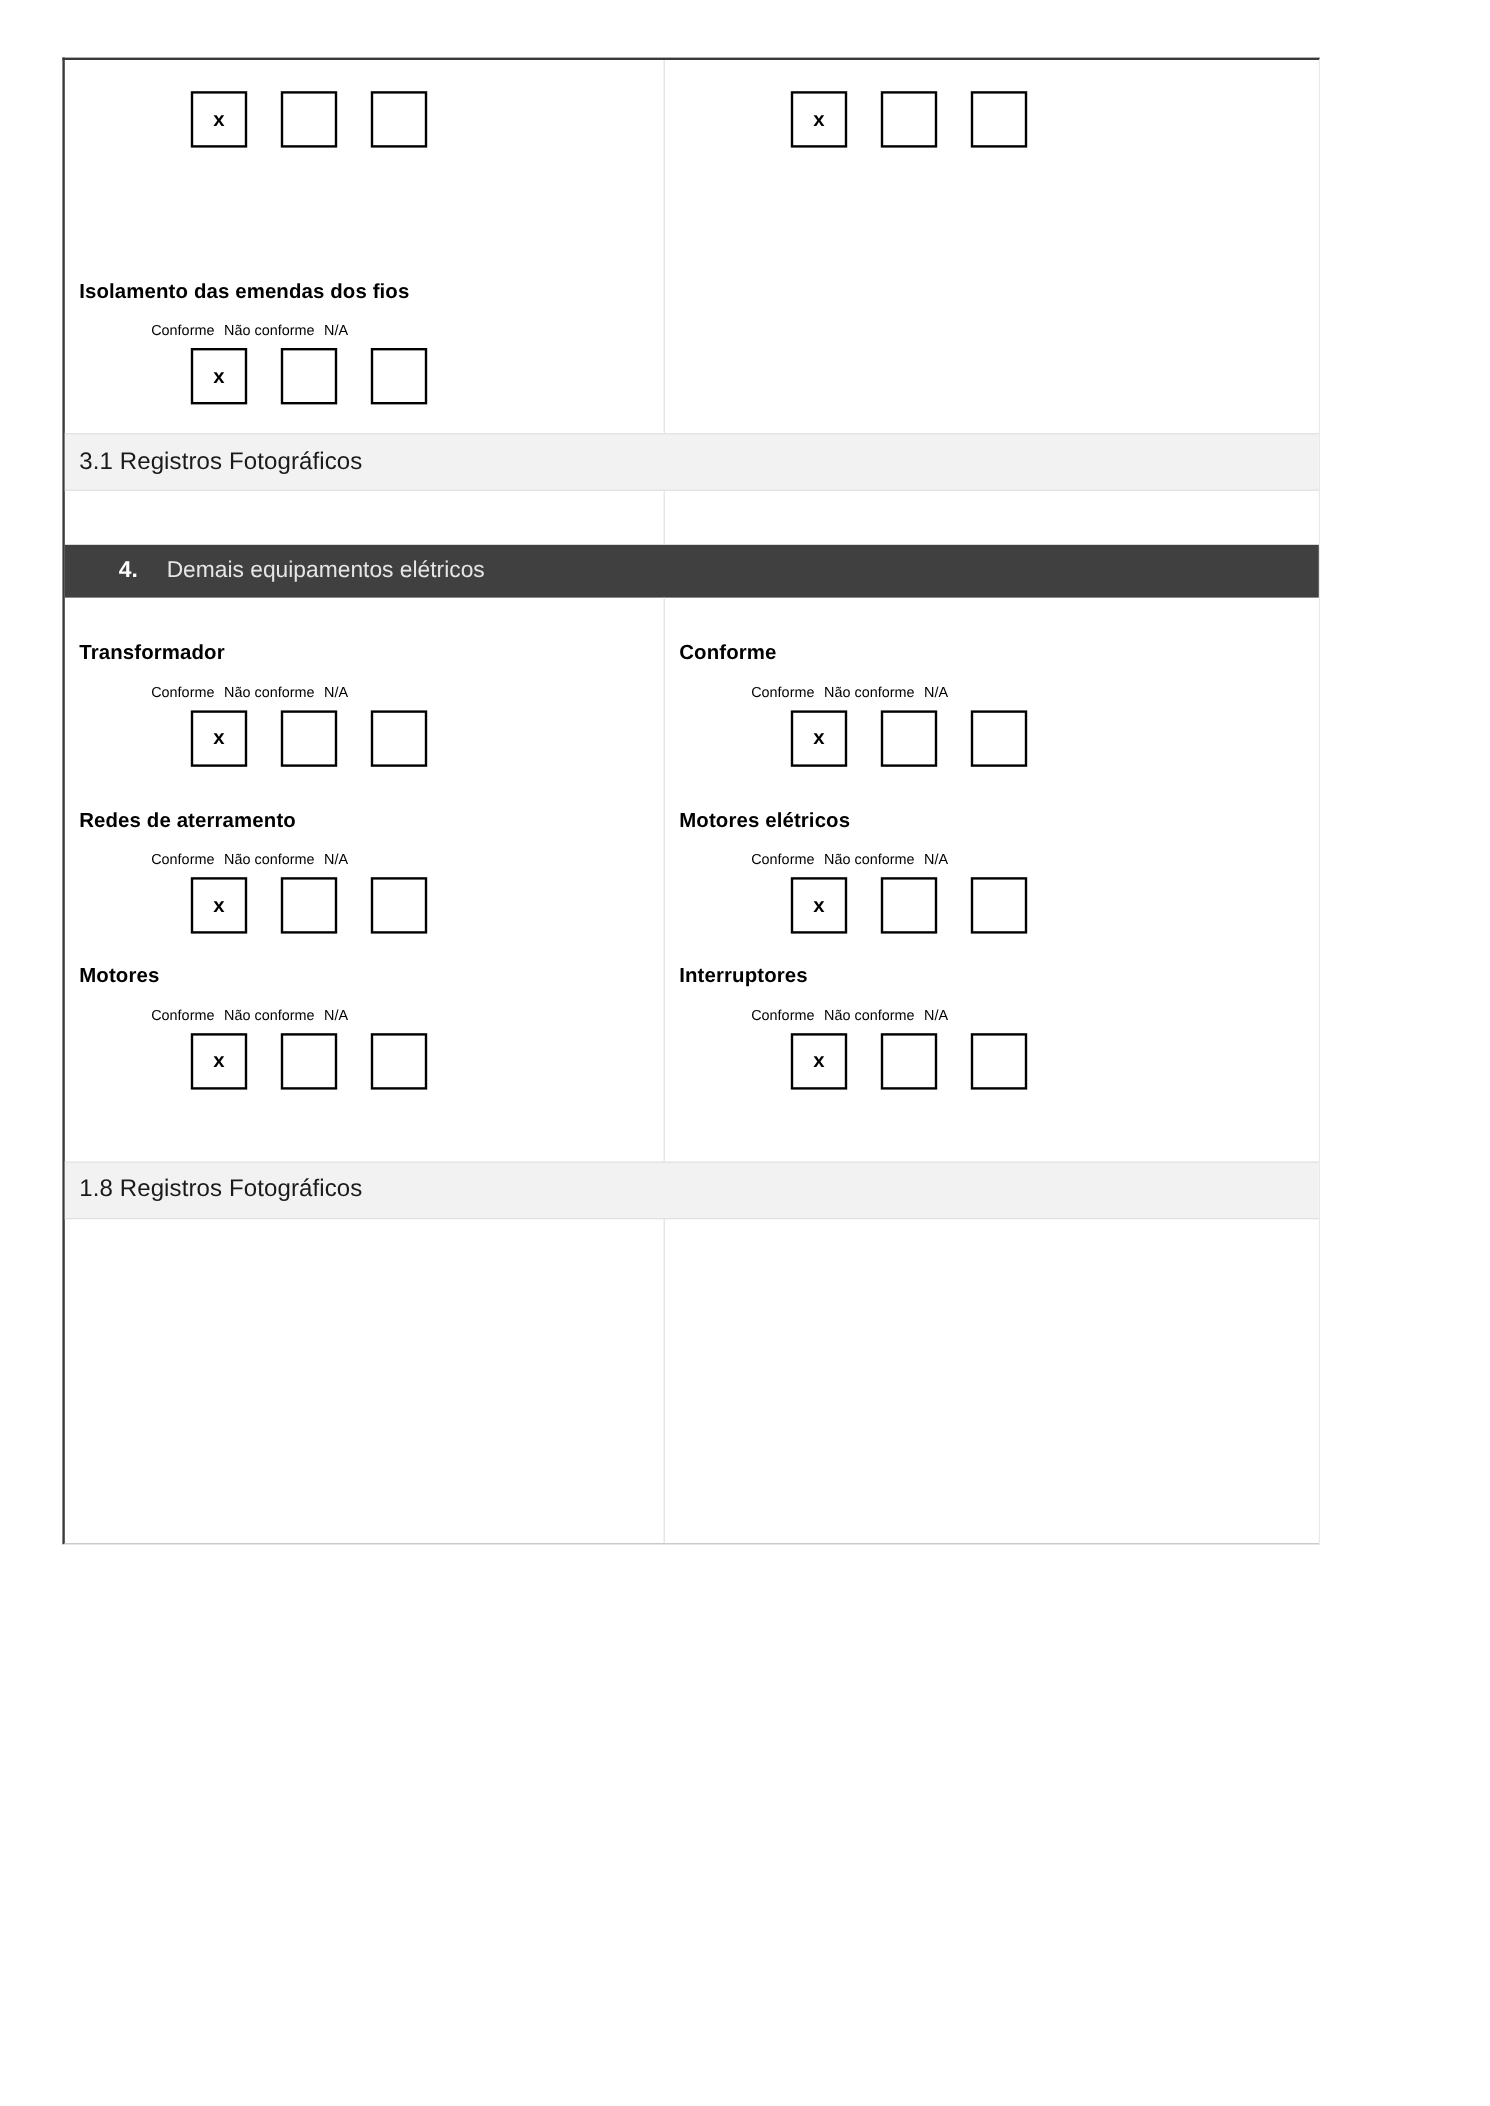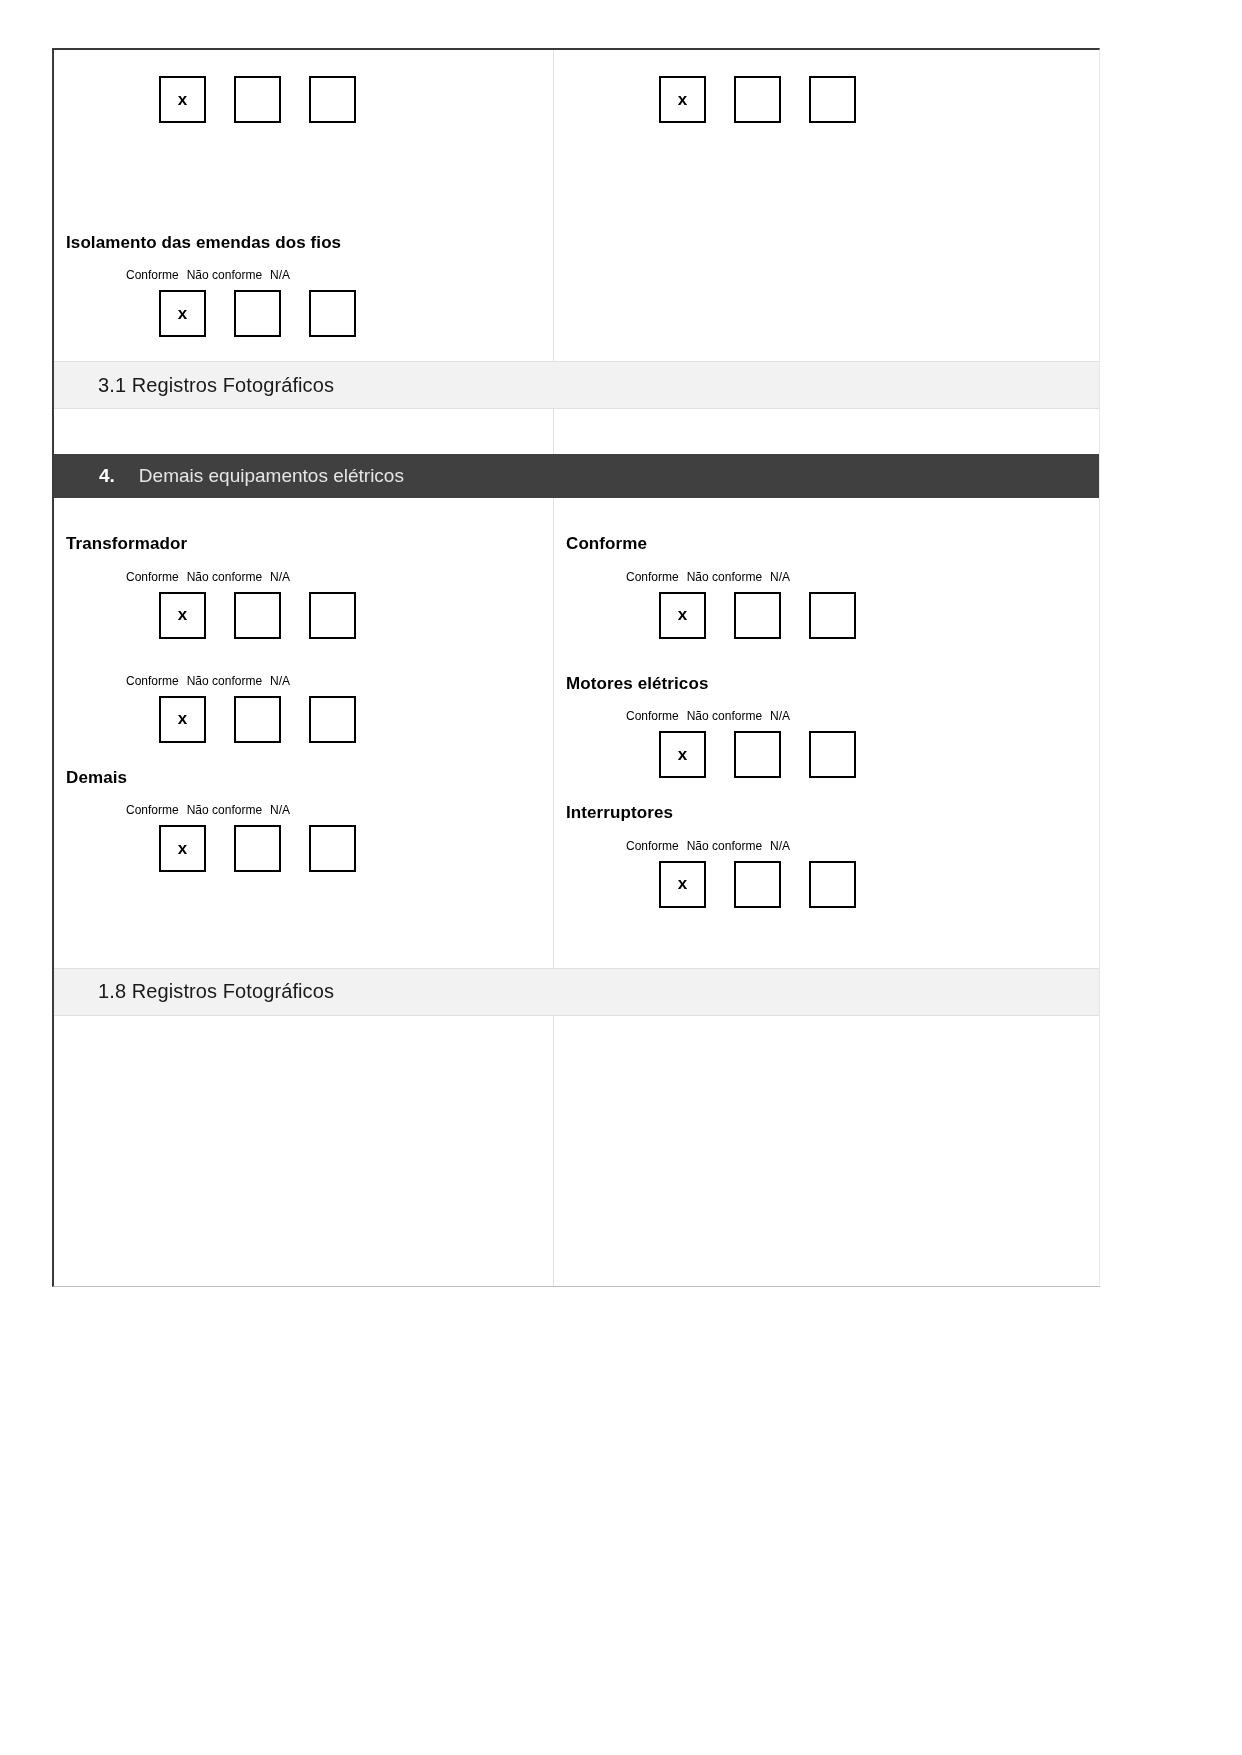--- a/index.html
+++ b/index.html
@@ -109,21 +109,20 @@
     border-bottom: 1px solid #e0e0e0;
     height: 48px;
     display: flex;
     align-items: center;
   }
   .photo-band-label {
     font-size: 20px;
     padding-left: 12px;
     color: #1a1a1a;
     letter-spacing: 0.1px;
-    margin-left: 32px;
   }
 
   
   .section-header {
     background: #404040;
     width: 100%;
     box-sizing: border-box;
     height: 44px;
     display: flex;
     align-items: center;
@@ -215,34 +214,35 @@
             <span class="opt-na">N/A</span>
           </div>
           <div class="boxes-row">
             <div class="cbox">x</div>
             <div class="cbox"></div>
             <div class="cbox"></div>
           </div>
         </div>
 
         <div class="check-item" style="margin-top:35px;">
+          <div class="item-title">Redes de aterramento</div>
           <div class="options-row">
             <span>Conforme</span>
             <span>Não conforme</span>
             <span class="opt-na">N/A</span>
           </div>
           <div class="boxes-row">
             <div class="cbox">x</div>
             <div class="cbox"></div>
             <div class="cbox"></div>
           </div>
         </div>
 
         <div class="check-item" style="margin-top:25px;">
-          <div class="item-title">Demais</div>
+          <div class="item-title">Motores</div>
           <div class="options-row">
             <span>Conforme</span>
             <span>Não conforme</span>
             <span class="opt-na">N/A</span>
           </div>
           <div class="boxes-row">
             <div class="cbox">x</div>
             <div class="cbox"></div>
             <div class="cbox"></div>
           </div>

